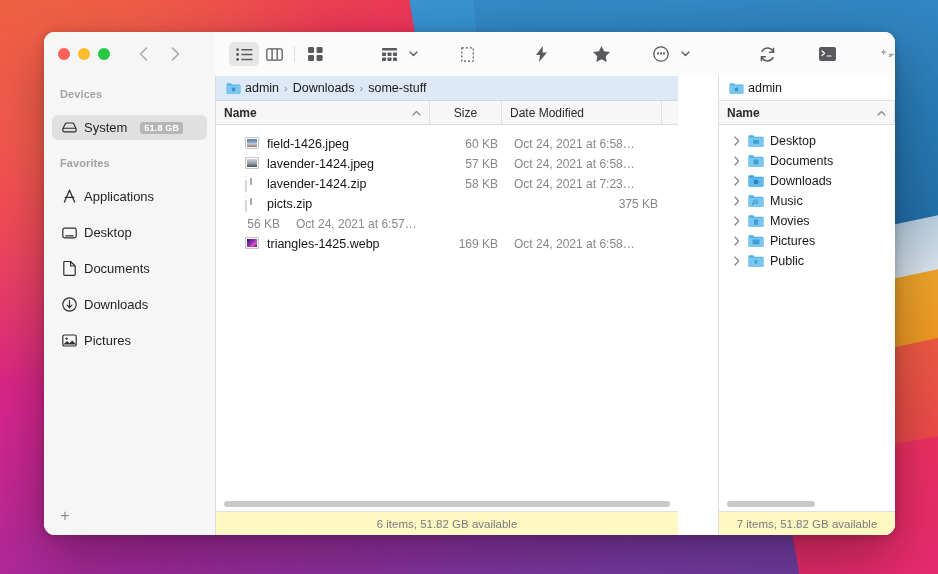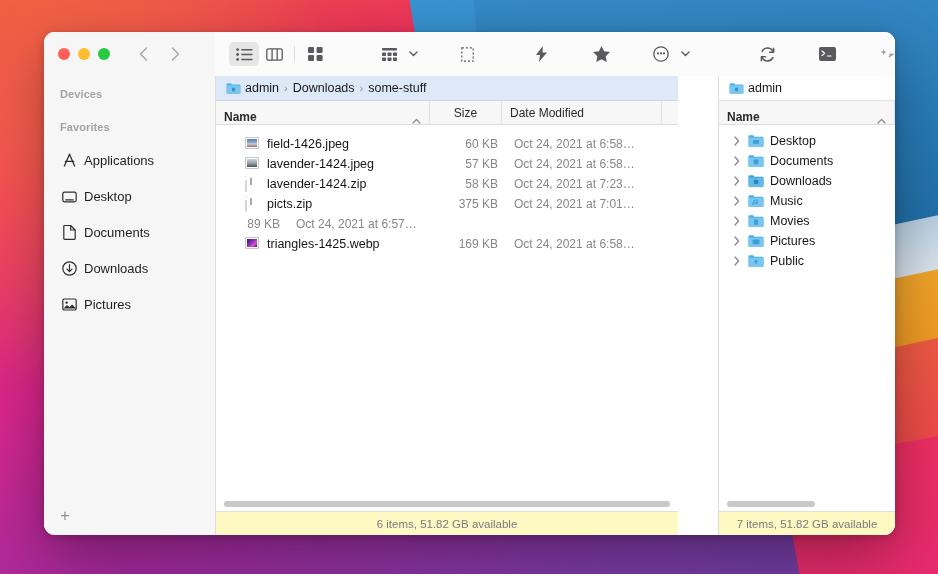--- a/index.html
+++ b/index.html
@@ -247,21 +247,21 @@
     font-size: 12px;
     color: #2a2a2d;
   }
   .col-h {
     display: flex;
     align-items: center;
     border-right: 1px solid #e0e0e0;
     padding: 0 8px;
     position: relative;
   }
-  .col-h.name   { flex: 1; font-weight: 700; align-items: flex-end; }
+  .col-h.name   { flex: 1; font-weight: 700; }
   .col-h.size   { flex: 0 0 72px; justify-content: center; }
   .col-h.date   { flex: 0 0 160px; }
   .col-h.tail   { flex: 0 0 12px; border-right: none; }
   .sort-caret {
     margin-left: auto;
     color: #8a8a8e;
     display: flex; align-items: center;
   }
 
   .rows { flex: 1; overflow: hidden; padding-top: 6px; }
@@ -546,20 +546,30 @@
 
       </div>
     </div>
 
     <div class="window-body">
 
       <div class="sidebar">
 
         <div class="sb-section-title">Devices</div>
 
+        <div class="sb-item selected">
+          <span class="sb-icon">
+            <svg width="15" height="11" viewBox="0 0 15 11" fill="none" aria-hidden="true">
+              <path d="M1 6.4l2.2-4.5a1.6 1.6 0 011.5-.9h5.6c.6 0 1.2.35 1.5.9L14 6.4" stroke="currentColor" stroke-width="1.15" stroke-linecap="round" stroke-linejoin="round"></path>
+              <rect x=".8" y="6.2" width="13.4" height="3.6" rx="1.6" stroke="currentColor" stroke-width="1.15"></rect>
+            </svg>
+          </span>
+          <span class="sb-label">System</span>
+          <span class="sb-badge">51.8 GB</span>
+        </div>
 
         <div class="sb-section-title">Favorites</div>
 
         <div class="sb-item">
           <span class="sb-icon">
             <svg width="15" height="15" viewBox="0 0 15 15" fill="none" aria-hidden="true">
               <path d="M7.5 1.2L12.6 13M7.5 1.2L2.4 13" stroke="currentColor" stroke-width="1.3" stroke-linecap="round"></path>
               <path d="M3.3 8.4h8.4" stroke="currentColor" stroke-width="1.3" stroke-linecap="round"></path>
             </svg>
           </span>
@@ -692,26 +702,25 @@
             </div>
 
             <div class="file-row">
               <div class="fr-name">
                 <span class="ficon">
                   <span class="zip-icon"></span>
                 </span>
                 <span>picts.zip</span>
               </div>
               <div class="fr-size">375 KB</div>
-              <div class="fr-date">Oct 24, 2021 at 7:01…</div>
               <div class="fr-tail"></div>
             </div>
 
             <div class="file-row">
-              <div class="fr-size">89 KB</div>
+              <div class="fr-size">56 KB</div>
               <div class="fr-date">Oct 24, 2021 at 6:57…</div>
               <div class="fr-tail"></div>
             </div>
 
             <div class="file-row">
               <div class="fr-name">
                 <span class="ficon">
                   <span class="img-icon">
                       <i style="background:linear-gradient(135deg,#2b1b6b 0%,#8c2fb0 45%,#e14fd0 70%,#2a2050 100%)"></i>
                     </span>

